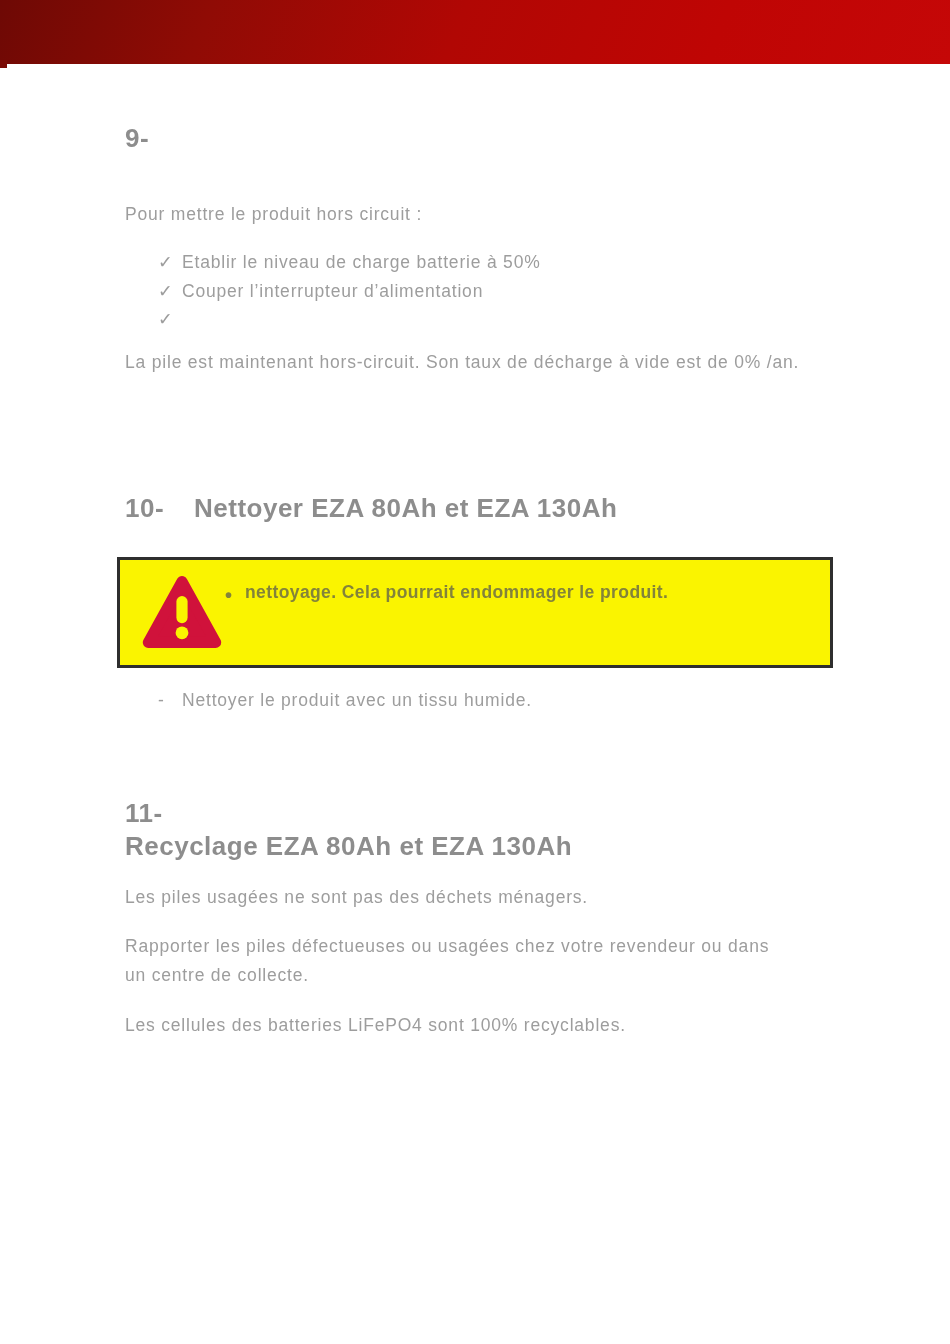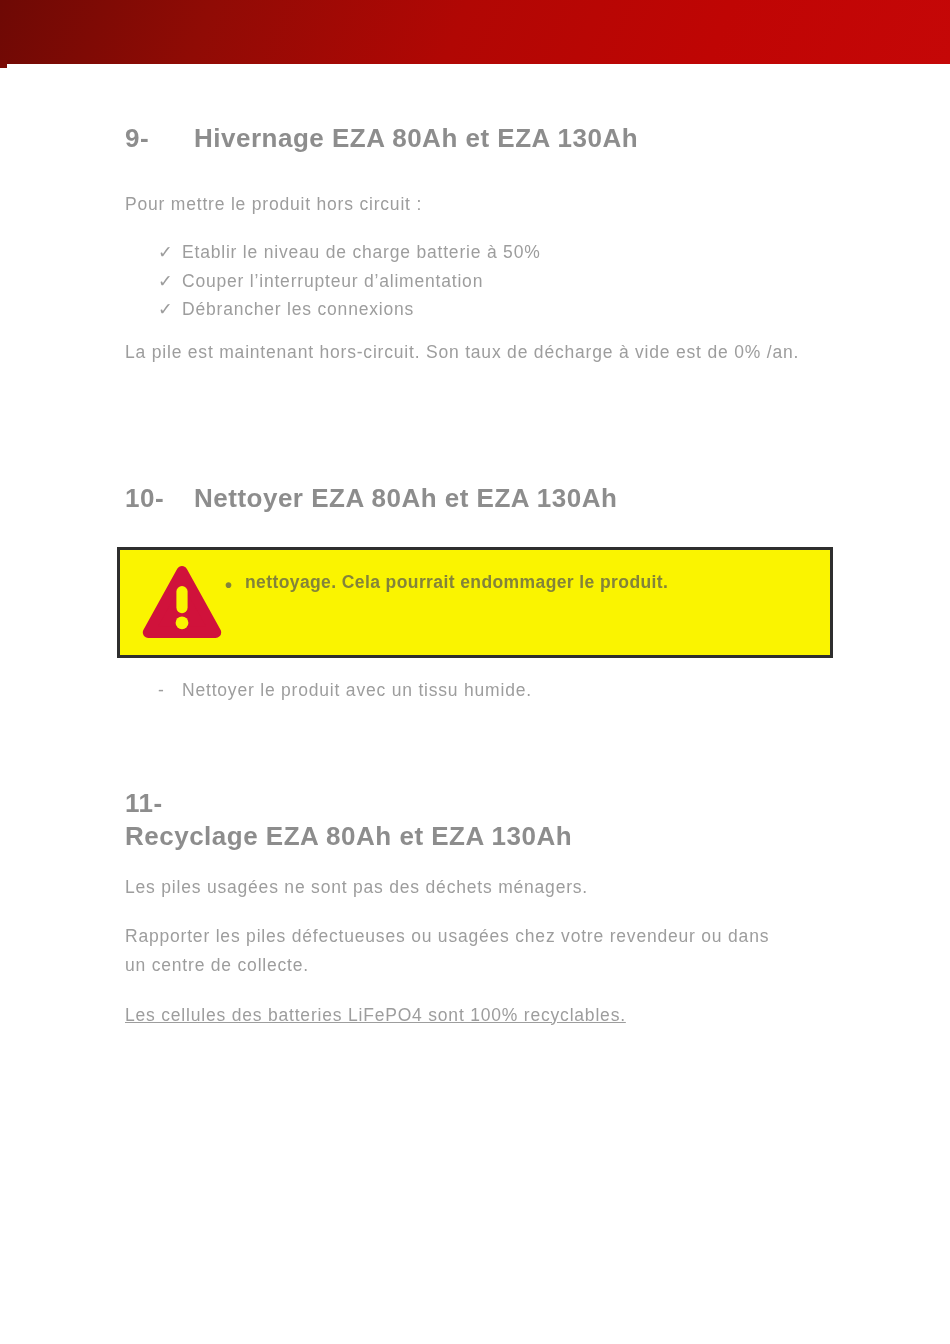--- a/index.html
+++ b/index.html
@@ -53,21 +53,21 @@
   .h9  { margin-top: 58px; }
   .h10 { margin-top: 119px; }
   .h11 { margin-top: 86px; flex-direction: column; }
 
   .body-text {
     font-size: 17.5px;
     color: #9d9d9d;
     letter-spacing: 0.8px;
     line-height: 22px;
   }
-  .intro-par { margin-top: 38px; }
+  .intro-par { margin-top: 48px; }
 
   .checklist {
     list-style: none;
     margin-top: 23px;
   }
   .checklist li {
     display: flex;
     padding-left: 33px;
     line-height: 28.5px;
     font-size: 17.5px;
@@ -125,49 +125,47 @@
     letter-spacing: 0.8px;
     line-height: 22px;
   }
   .dash-glyph {
     width: 24px;
     flex: 0 0 24px;
   }
 
   .recycle-par { margin-top: 24px; line-height: 29px; }
   .recycle-par.first { margin-top: 23px; line-height: 22px; }
-  .recycle-par.last  { margin-top: 24px; line-height: 22px; text-decoration: underline; }
+  .recycle-par.last  { margin-top: 24px; line-height: 22px; }
 </style>
 </head>
 <body>
 
 <div class="header-bar"></div>
 <div class="header-nub"></div>
 
 <div class="content">
 
   <div class="section-heading h9">
     <span class="section-number">9-</span>
-    <span class="section-title">Hivernage EZA 80Ah et EZA 130Ah</span>
   </div>
 
   <p class="body-text intro-par">Pour mettre le produit hors circuit :</p>
 
   <ul class="checklist">
     <li>
       <span class="check-glyph">✓</span>
       <span>Etablir le niveau de charge batterie à 50%</span>
     </li>
     <li>
       <span class="check-glyph">✓</span>
       <span>Couper l’interrupteur d’alimentation</span>
     </li>
     <li>
       <span class="check-glyph">✓</span>
-      <span>Débrancher les connexions</span>
     </li>
   </ul>
 
   <p class="body-text outro-par">La pile est maintenant hors-circuit. Son taux de décharge à vide est de 0% /an.</p>
 
   <div class="section-heading h10">
     <span class="section-number">10-</span>
     <span class="section-title">Nettoyer EZA 80Ah et EZA 130Ah</span>
   </div>
 

